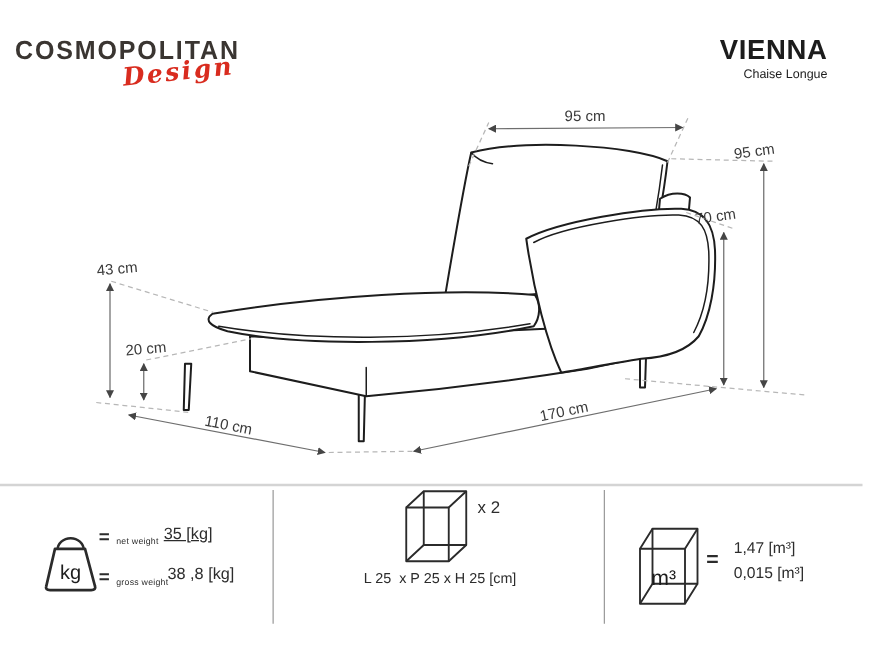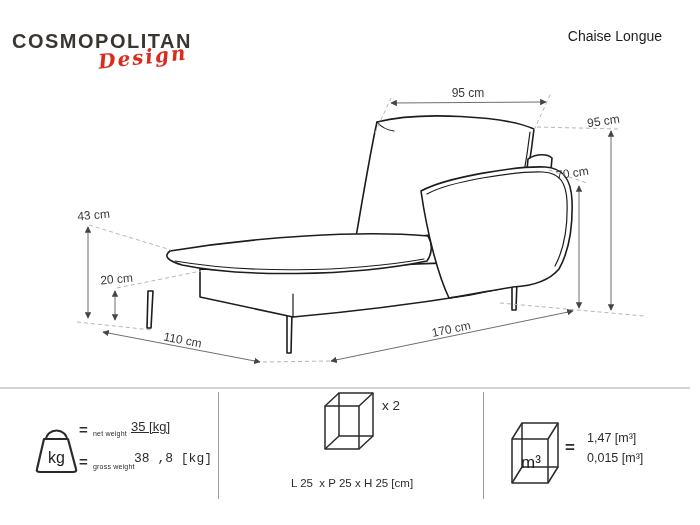--- a/index.html
+++ b/index.html
@@ -7,21 +7,21 @@
          font-family:"Liberation Sans",sans-serif;color:#2e2e2e;}
   
   .logo{position:absolute;left:12px;top:30px;width:220px;height:48px;}
   .logo-main{font-size:20px;font-weight:800;letter-spacing:1.5px;color:#3a3531;
              transform:scaleY(1.05);white-space:nowrap;}
   .logo-script{position:absolute;left:86px;top:15px;color:#d92c1f;
                font-family:"DejaVu Serif",serif;font-style:italic;font-weight:700;
                font-size:20px;transform:rotate(-6deg);letter-spacing:2px;}
   .title-block{position:absolute;right:28px;top:27px;text-align:right;color:#1c1c1c;}
   .title{font-size:22px;font-weight:700;letter-spacing:.5px;}
-  .subtitle{font-size:14px;margin-top:1px;}
+  .subtitle{font-size:10px;margin-top:1px;}
   
   .drawing{position:absolute;left:0;top:0;}
   .sofa{fill:#ffffff;stroke:#1d1d1d;stroke-width:1.6;stroke-linejoin:round;stroke-linecap:round;}
   .sofaline{fill:none;stroke:#1d1d1d;stroke-width:1.2;stroke-linecap:round;}
   .dim{stroke:#6e6e6e;stroke-width:1;fill:none;}
   .dash{stroke:#b7b7b7;stroke-width:1;fill:none;stroke-dasharray:4 3;}
   .dimlabel{font-family:"Liberation Sans",sans-serif;font-size:12px;fill:#3a3a3a;}
   
   .footer{position:absolute;left:0;top:387px;width:700px;height:138px;border-top:2px solid #d4d4d4;}
   .vdiv{position:absolute;width:1px;background:#9c9c9c;top:3px;height:107px;}
@@ -40,20 +40,21 @@
 </head>
 <body>
 
 <div class="sheet">
 
   <div class="logo">
     <div class="logo-main">COSMOPOLITAN</div>
     <div class="logo-script">Design</div>
   </div>
   <div class="title-block">
+    <div class="title">VIENNA</div>
     <div class="subtitle">Chaise Longue</div>
   </div>
 
   <svg class="drawing" width="700" height="525" viewBox="0 0 700 525">
     <defs>
       <marker id="arr" viewBox="0 0 10 10" refX="9" refY="5" markerWidth="6.5" markerHeight="6.5" orient="auto-start-reverse">
         <path d="M0,0 L10,5 L0,10 Z" fill="#454545"></path>
       </marker>
     </defs>
 
@@ -110,29 +111,29 @@
     <svg class="abs" style="left:34px;top:36px;" width="46" height="50" viewBox="0 0 46 50">
       <path class="iconline" style="stroke-width:2;" d="M 12,15 A 10.5 9.5 0 0 1 33,15"></path>
       <path class="iconline" style="stroke-width:2.2;fill:#fff;" d="M 10,14 L 34,14 L 42,44 Q 43,47 39,47 L 6,47 Q 2,47 3,44 Z"></path>
       <text class="icontext" x="22.5" y="38" font-size="16" text-anchor="middle">kg</text>
     </svg>
     <div class="abs w-eq" style="left:79px;top:32px;">=</div>
     <div class="abs w-sub" style="left:93px;top:41px;">net weight</div>
     <div class="abs w-val" style="left:131px;top:30px;text-decoration:underline;">35 [kg]</div>
     <div class="abs w-eq" style="left:79px;top:64px;">=</div>
     <div class="abs w-sub" style="left:93px;top:74px;">gross weight</div>
-    <div class="abs w-val" style="left:134px;top:62px;font-family:Liberation Mono, monospace;">38 ,8 [kg]</div>
+    <div class="abs w-val" style="left:134px;top:62px;">38 ,8 [kg]</div>
 
     <svg class="abs" style="left:323px;top:2px;" width="54" height="60" viewBox="0 0 54 60">
       <path class="iconline" d="M 2,15 L 36,15 L 36,58 L 2,58 Z"></path>
       <path class="iconline" d="M 16,2 L 50,2 L 50,45 L 16,45 Z"></path>
       <path class="iconline" d="M 2,15 L 16,2 M 36,15 L 50,2 M 2,58 L 16,45 M 36,58 L 50,45"></path>
     </svg>
     <div class="abs pk-count" style="left:382px;top:9px;">x 2</div>
-    <div class="abs pk-line" style="left:291px;top:88px;">L 25  x P 25 x H 25 [cm]</div>
+    <div class="abs pk-line" style="left:291px;top:68px;">L 25  x P 25 x H 25 [cm]</div>
 
     <svg class="abs" style="left:510px;top:32px;" width="50" height="64" viewBox="0 0 50 64">
       <path class="iconline" d="M 2,18 L 38,18 L 38,62 L 2,62 Z"></path>
       <path class="iconline" d="M 12,2 L 48,2 L 48,46 L 12,46 Z"></path>
       <path class="iconline" d="M 2,18 L 12,2 M 38,18 L 48,2 M 2,62 L 12,46 M 38,62 L 48,46"></path>
       <text class="icontext" x="21" y="47" font-size="17" text-anchor="middle">m³</text>
     </svg>
     <div class="abs v-eq" style="left:565px;top:49px;">=</div>
     <div class="abs v-val" style="left:587px;top:42px;">1,47 [m³]</div>
     <div class="abs v-val" style="left:587px;top:62px;">0,015 [m³]</div>

